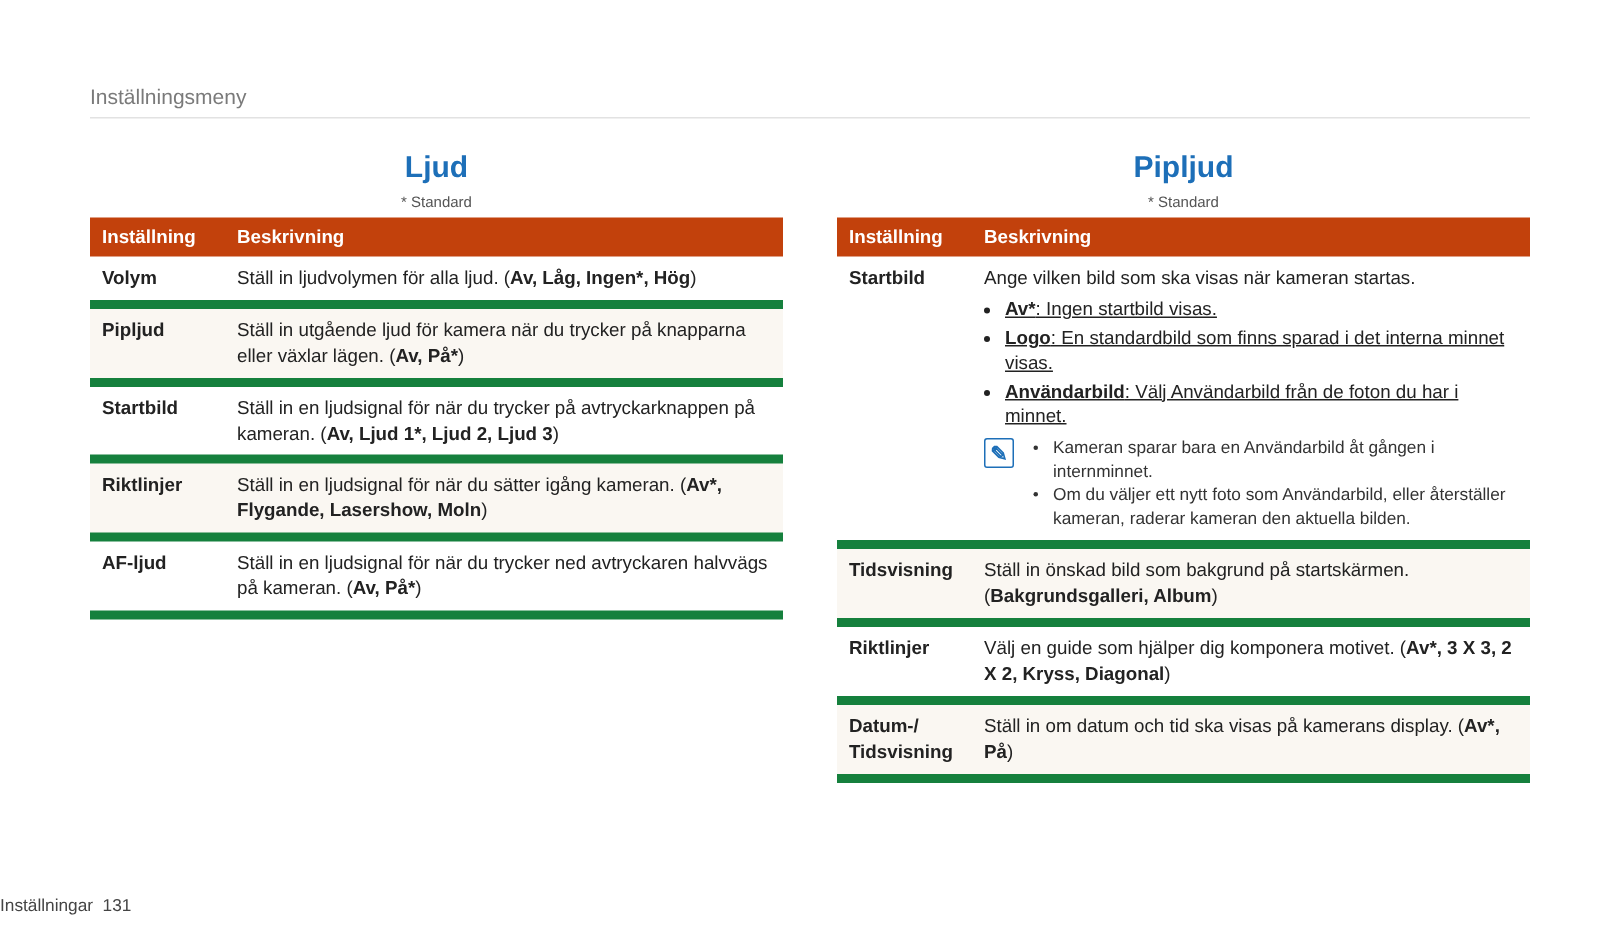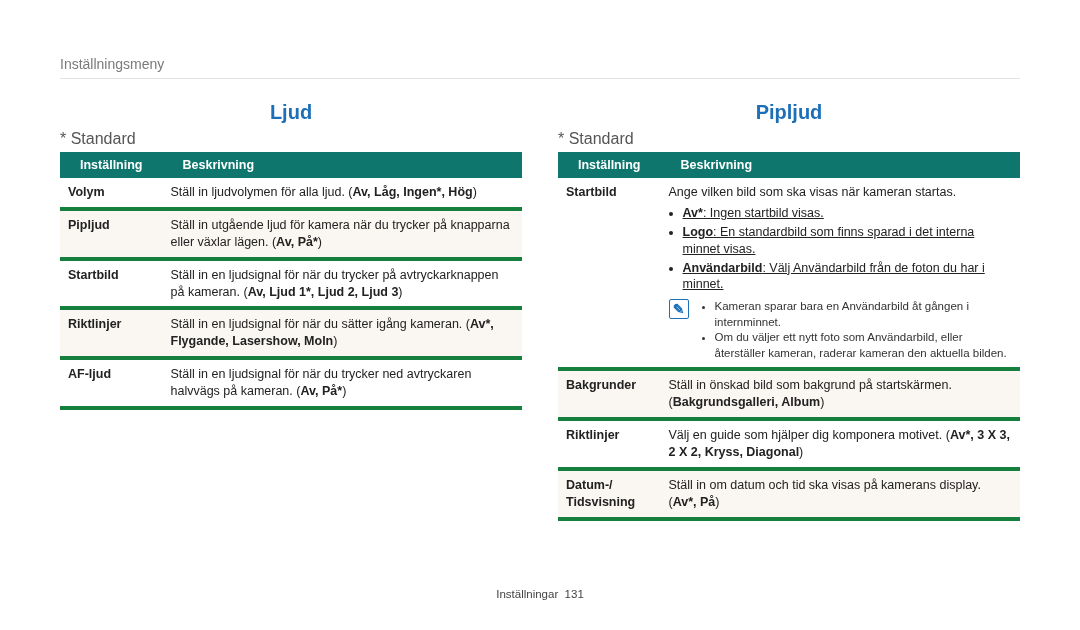--- a/index.html
+++ b/index.html
@@ -2,34 +2,34 @@
 <html><head>
 <meta charset="utf-8">
 <style>
   * { box-sizing: border-box; margin: 0; padding: 0; }
   html, body { width: 1080px; height: 630px; background: #fff; font-family: Arial, Helvetica, sans-serif; color: #222; }
   .page { padding: 56px 60px 24px 60px; width: 100%; height: 100%; position: relative; }
   .breadcrumb { color: #7a7a7a; font-size: 14px; margin-bottom: 2px; border-bottom: 1px solid #e2e2e2; padding-bottom: 6px; }
   .cols { display: flex; gap: 36px; margin-top: 22px; }
   .col { flex: 1; min-width: 0; }
   .section-title { color: #1d6fb8; font-size: 20px; font-weight: bold; margin-bottom: 6px; text-align: center; }
-  .footnote { text-align: left; font-size: 16px; color: #555; margin-bottom: 4px; }
+  .footnote { text-align: center; font-size: 10px; color: #555; margin-bottom: 4px; }
   table { width: 100%; border-collapse: collapse; font-size: 12.5px; }
-  thead th { background: #0f766e; color: #fff; font-weight: bold; text-align: left; padding: 6px 20px; }
+  thead th { background: #c2410c; color: #fff; font-weight: bold; text-align: left; padding: 6px 8px; }
   thead th:first-child { width: 90px; }
   tbody td { padding: 6px 8px; vertical-align: top; line-height: 1.35; }
-  tbody tr { border-bottom: 4px solid #15803d; margin-top: 12px; }
+  tbody tr { border-bottom: 6px solid #15803d; margin-top: 12px; }
   tbody tr:nth-child(even) td { background: #faf7f2; }
   tbody td:first-child { font-weight: bold; }
   .bullets { list-style: disc; padding-left: 14px; margin: 4px 0; text-decoration: underline; }
   .bullets li { margin-bottom: 2px; }
   .subbullets { list-style: disc; padding-left: 18px; font-size: 11.5px; color: #333; }
   .notebox { display: flex; gap: 8px; margin-top: 6px; align-items: flex-start; }
   .noteicon { flex: 0 0 auto; width: 20px; height: 20px; border: 1px solid #1d6fb8; color: #1d6fb8; border-radius: 2px; display: flex; align-items: center; justify-content: center; font-size: 14px; font-weight: bold; }
-  .pagefoot { position: absolute; bottom: 30px; left: 0; width: 100%; text-align: center; font-size: 11.5px; color: #444; }
+  .pagefoot { position: absolute; bottom: 20px; left: 0; width: 100%; font-size: 11.5px; color: #444; }
   b { font-weight: bold; }
 </style>
 </head>
 <body>
 
 <div class="page">
   <div class="breadcrumb">Inställningsmeny</div>
 
   <div class="cols">
 
@@ -91,21 +91,21 @@
               <div class="notebox">
                 <div class="noteicon">✎</div>
                 <ul class="subbullets">
                   <li>Kameran sparar bara en Användarbild åt gången i internminnet.</li>
                   <li>Om du väljer ett nytt foto som Användarbild, eller återställer kameran, raderar kameran den aktuella bilden.</li>
                 </ul>
               </div>
             </td>
           </tr>
           <tr>
-            <td>Bakgrunder</td>
+            <td>Tidsvisning</td>
             <td><span>Ställ in önskad bild som bakgrund på startskärmen. (</span><b>Bakgrundsgalleri, Album</b><span>)</span></td>
           </tr>
           <tr>
             <td>Riktlinjer</td>
             <td><span>Välj en guide som hjälper dig komponera motivet. (</span><b>Av*, 3 X 3, 2 X 2, Kryss, Diagonal</b><span>)</span></td>
           </tr>
           <tr>
             <td>Datum-/ Tidsvisning</td>
             <td><span>Ställ in om datum och tid ska visas på kamerans display. (</span><b>Av*, På</b><span>)</span></td>
           </tr>

